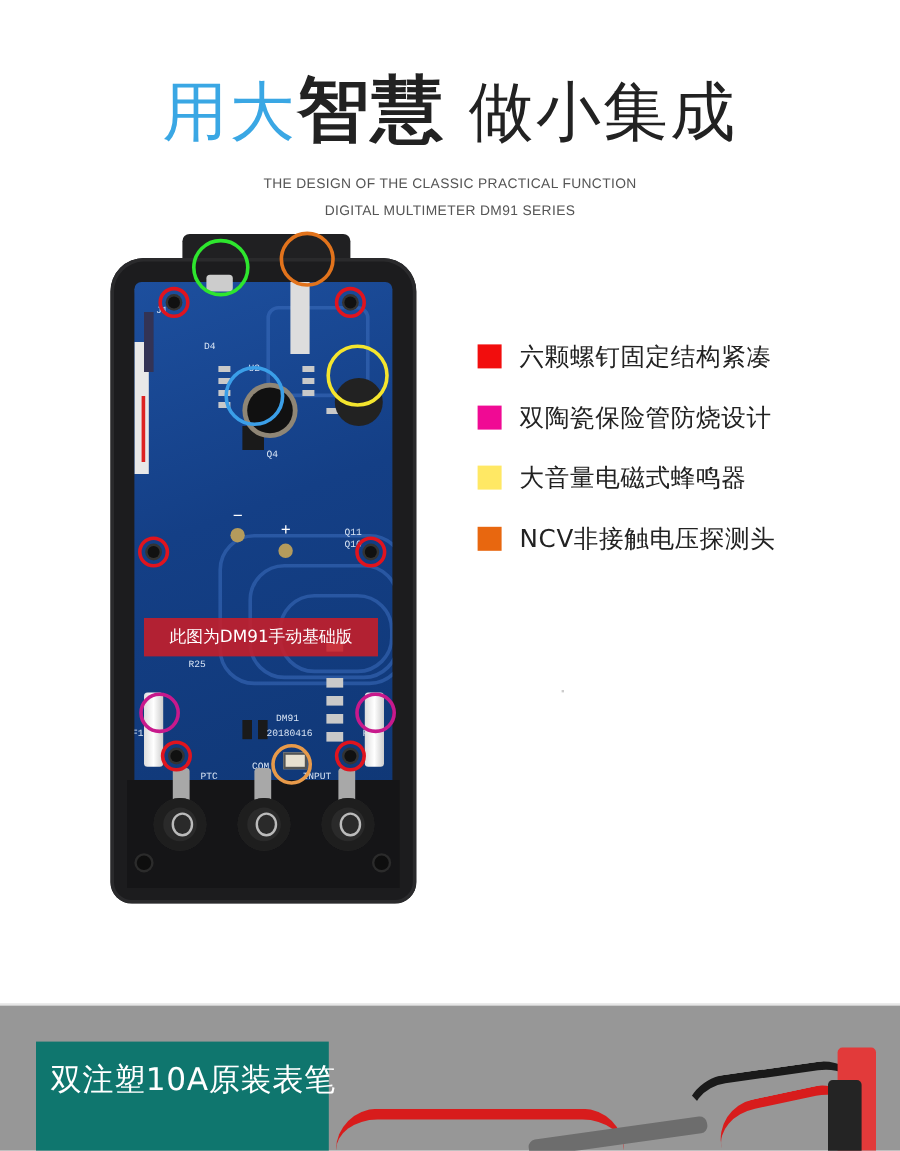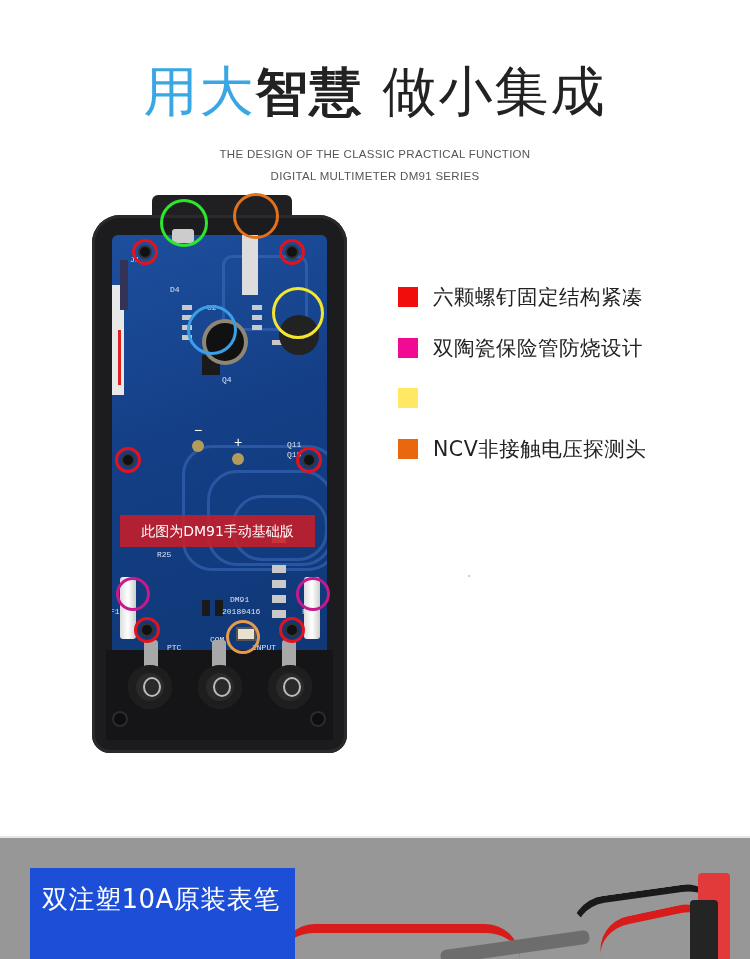--- a/index.html
+++ b/index.html
@@ -1,19 +1,19 @@
 <!DOCTYPE html>
 <html><head>
 <meta charset="utf-8">
 <style>
   html,body{margin:0;padding:0;}
   body{width:750px;height:959px;background:#ffffff;position:relative;overflow:hidden;font-family:"DejaVu Sans",sans-serif;}
   .headline{position:absolute;top:54px;left:0;width:750px;text-align:center;font-size:54px;line-height:76px;white-space:nowrap;letter-spacing:2px;}
   .hl-blue{color:#3aa7e4;font-weight:300;}
-  .hl-bold{color:#222;font-weight:bold;font-size:52px;}
+  .hl-bold{color:#222;font-weight:bold;font-size:60px;}
   .hl-thin{color:#222;font-weight:300;}
   .sub{position:absolute;left:0;width:750px;text-align:center;font-family:"Liberation Sans",sans-serif;font-size:11.5px;color:#555;letter-spacing:0.3px;}
   
   .device{position:absolute;left:92px;top:195px;width:255px;height:560px;}
   .shell{position:absolute;left:0;top:20px;width:255px;height:538px;background:#1c1c1e;border-radius:28px 28px 18px 18px;box-shadow:inset 0 0 0 3px #2a2a2c;}
   .topcap{position:absolute;left:60px;top:0;width:140px;height:50px;background:#202022;border-radius:6px 6px 0 0;}
   .pcb{position:absolute;left:20px;top:40px;width:215px;height:418px;background:linear-gradient(160deg,#1d4f9e 0%,#143f86 45%,#103877 100%);border-radius:6px 6px 0 0;overflow:hidden;}
   .trace{position:absolute;border:3px solid rgba(60,110,190,0.55);border-radius:30px;}
   .chip{position:absolute;background:#1a1a1a;}
   .smd{position:absolute;background:#c9c9c9;width:10px;height:5px;}
@@ -32,21 +32,21 @@
   .pcb-label{position:absolute;color:#d8e4f4;font-size:8px;font-family:"Liberation Mono",monospace;white-space:nowrap;}
   
   .legend{position:absolute;left:398px;top:284px;}
   .legend-item{display:flex;align-items:center;height:26px;margin-bottom:24.5px;}
   .legend-swatch{width:20px;height:20px;margin-right:15px;}
   .legend-text{font-size:20.5px;color:#222;white-space:nowrap;letter-spacing:0.5px;}
   .dot{position:absolute;left:468px;top:575px;width:2px;height:2px;background:#ccc;}
   
   .bottom-section{position:absolute;left:0;top:838px;width:750px;height:121px;background:#979797;}
   .bs-top-line{position:absolute;left:0;top:836px;width:750px;height:2px;background:#e6e6e6;}
-  .caption-box{position:absolute;left:30px;top:868px;width:265px;height:91px;background:#1d4ed8;}
+  .caption-box{position:absolute;left:30px;top:868px;width:244px;height:91px;background:#0f766e;}
   .cap1{position:absolute;left:12px;top:14px;color:#fff;font-size:26px;white-space:nowrap;letter-spacing:0.5px;}
   .cap2{position:absolute;left:12px;top:58px;color:#fff;font-size:20.5px;white-space:nowrap;letter-spacing:0.5px;}
   .cable{position:absolute;border-radius:60px;}
 </style>
 </head>
 <body>
 
 <div class="headline">
   <span class="hl-blue">用大</span><span class="hl-bold">智慧</span>&nbsp;<span class="hl-thin">做小集成</span>
 </div>
@@ -162,20 +162,21 @@
   <div class="legend-item">
     <div class="legend-swatch" style="background:#f20d0d;"></div>
     <span class="legend-text">六颗螺钉固定结构紧凑</span>
   </div>
   <div class="legend-item">
     <div class="legend-swatch" style="background:#f00a94;"></div>
     <span class="legend-text">双陶瓷保险管防烧设计</span>
   </div>
   <div class="legend-item">
     <div class="legend-swatch" style="background:#ffe864;"></div>
+    <span class="legend-text">大音量电磁式蜂鸣器</span>
   </div>
   <div class="legend-item">
     <div class="legend-swatch" style="background:#e8670f;"></div>
     <span class="legend-text">NCV非接触电压探测头</span>
   </div>
 </div>
 <div class="dot"></div>
 
 <div class="bs-top-line"></div>
 <div class="bottom-section">

